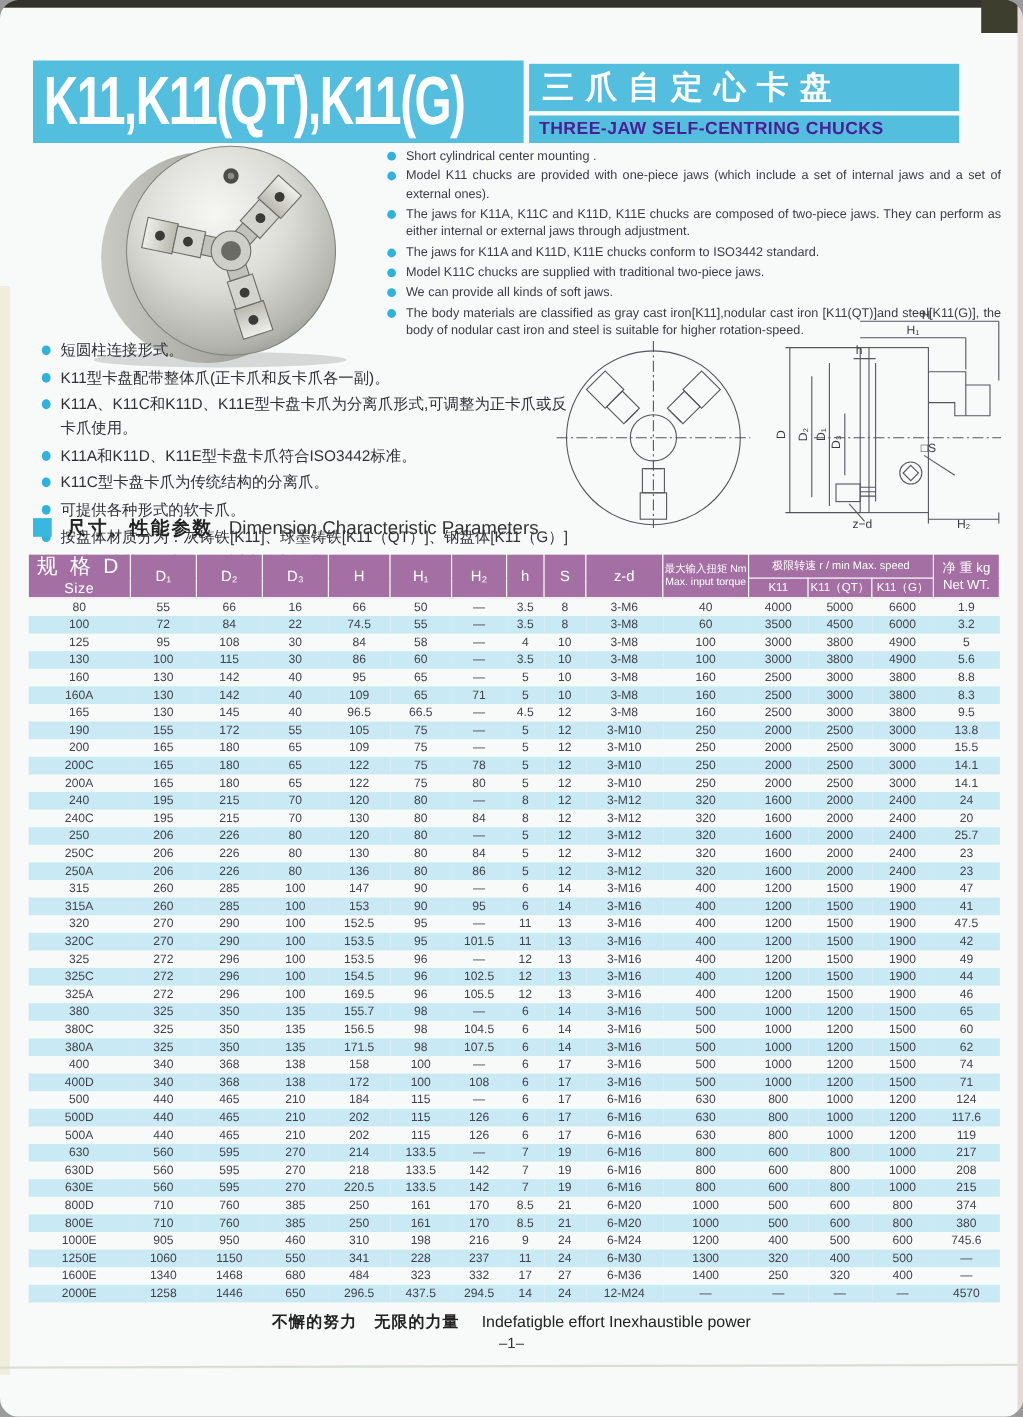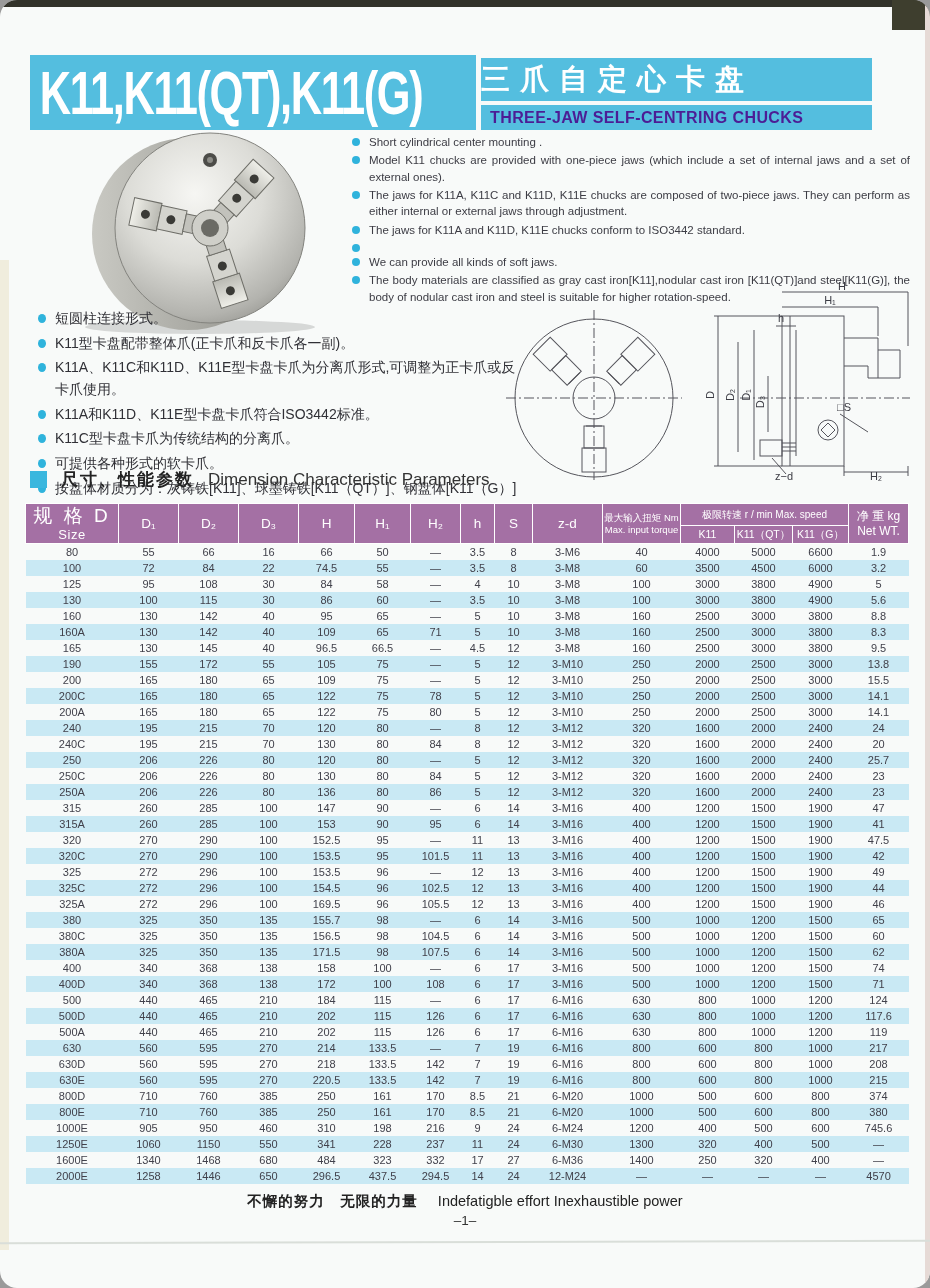--- a/index.html
+++ b/index.html
@@ -12,21 +12,21 @@
   .edge-left{position:absolute;left:0;top:260px;width:9px;height:990px;background:#f0eddd;}
   .edge-bottom-line{position:absolute;left:0;top:1241px;width:100%;height:2px;background:#d9ded9;transform:rotate(-0.15deg);}
 
   
   .title-left{position:absolute;left:30px;top:55px;width:446px;height:75px;background:#54bedf;
               display:flex;align-items:center;overflow:hidden;}
   .title-left span{font-size:62px;font-weight:bold;color:#fff;white-space:nowrap;
                    transform:scaleX(0.70);transform-origin:left center;padding-left:14px;letter-spacing:-2px;}
   .title-right{position:absolute;left:481px;top:58px;width:391px;}
   .title-right .cn{height:43px;background:#54bedf;color:#fff;font-size:29px;font-weight:bold;
-                   letter-spacing:10px;display:flex;align-items:center;}
+                   letter-spacing:10px;display:flex;align-items:center;padding-left:12px;}
   .title-right .en{margin-top:4px;height:25px;background:#54bedf;color:#4c1d95;font-size:16px;font-weight:bold;
                    display:flex;align-items:center;padding-left:9px;letter-spacing:.4px;}
 
   
   .features-en{position:absolute;left:352px;top:134px;width:558px;}
   .features-cn{position:absolute;left:38px;top:308px;width:480px;}
   .b-row{display:flex;margin-bottom:2px;}
   .dot{flex:0 0 8px;width:8px;height:8px;border-radius:50%;background:#2fb3dc;margin:4px 9px 0 0;}
   .features-en .b-text{margin:0;font-size:11.5px;line-height:1.42;text-align:justify;color:#3c3c44;}
   .features-cn .b-row{margin-bottom:3px;}
@@ -146,20 +146,21 @@
       <div class="b-row">
         <span class="dot"></span>
         <p class="b-text">The jaws for K11A, K11C and K11D, K11E chucks are composed of two-piece jaws. They can perform as either internal or external jaws through adjustment.</p>
       </div>
       <div class="b-row">
         <span class="dot"></span>
         <p class="b-text">The jaws for K11A and K11D, K11E chucks conform to ISO3442 standard.</p>
       </div>
       <div class="b-row">
         <span class="dot"></span>
+        <p class="b-text">Model K11C chucks are supplied with traditional two-piece jaws.</p>
       </div>
       <div class="b-row">
         <span class="dot"></span>
         <p class="b-text">We can provide all kinds of soft jaws.</p>
       </div>
       <div class="b-row">
         <span class="dot"></span>
         <p class="b-text">The body materials are classified as gray cast iron[K11],nodular cast iron [K11(QT)]and steel[K11(G)], the body of nodular cast iron and steel is suitable for higher rotation-speed.</p>
       </div>
     </div>

